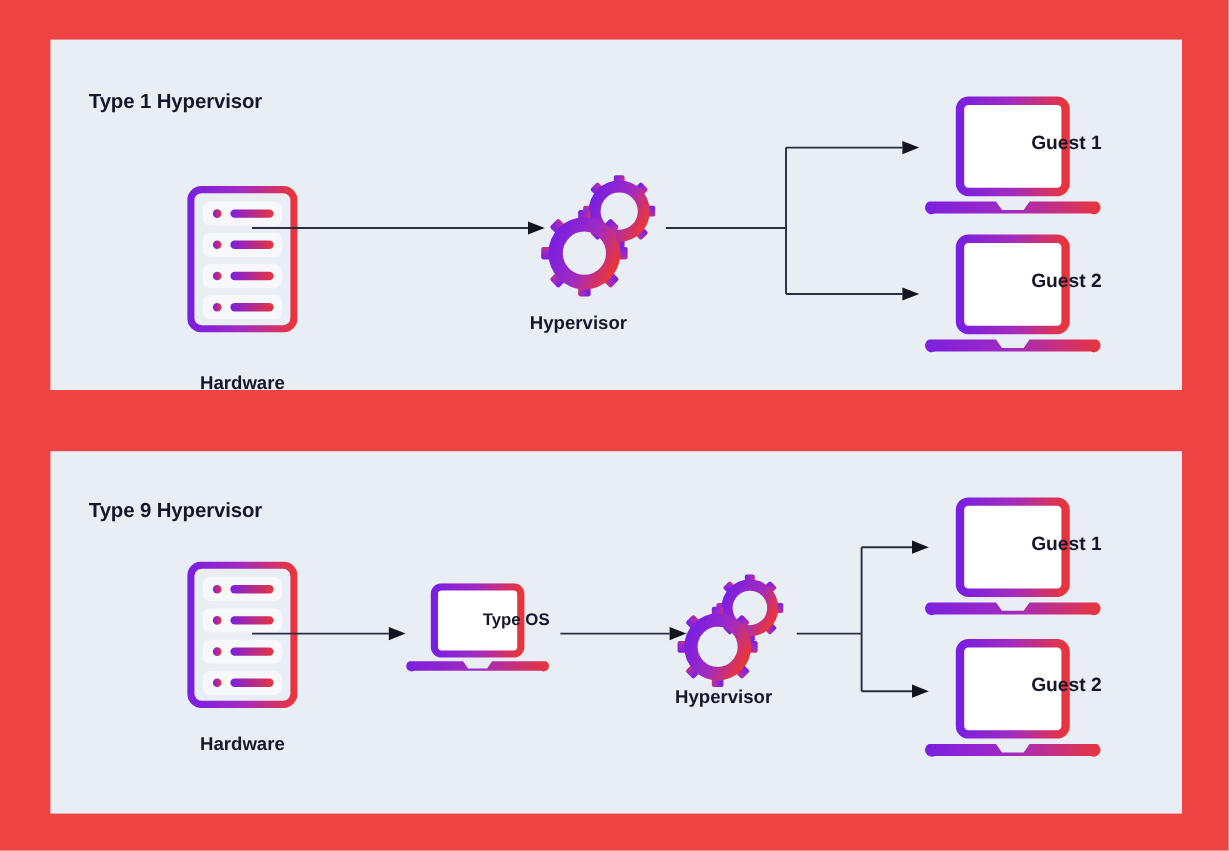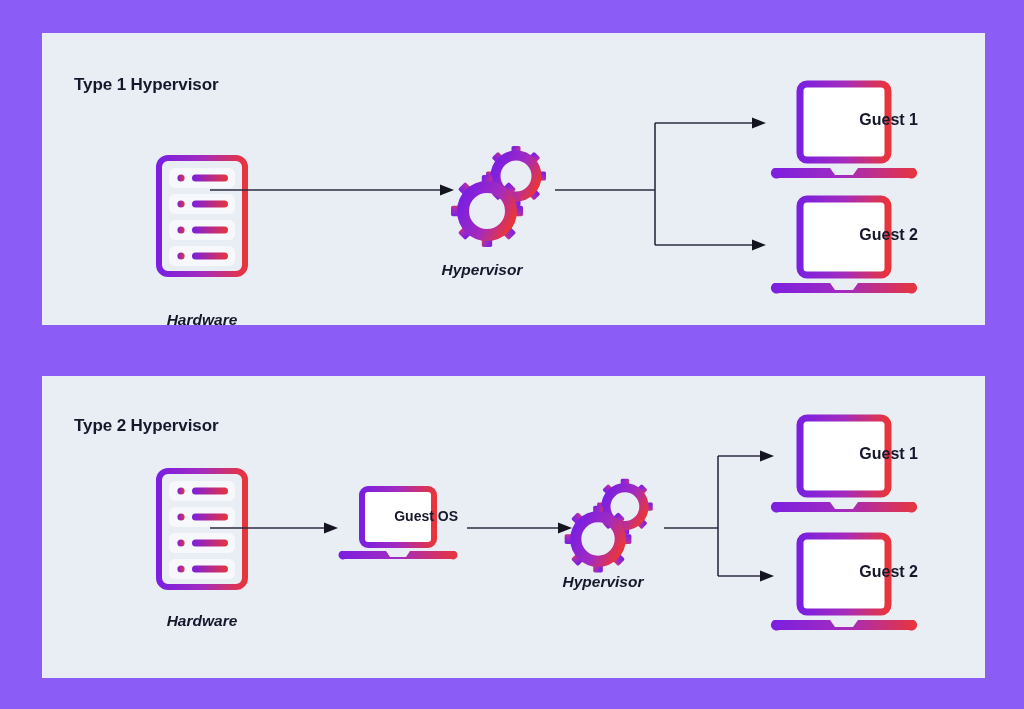--- a/index.html
+++ b/index.html
@@ -14,21 +14,21 @@
     position: relative;
     font-family: "Liberation Sans", "DejaVu Sans", sans-serif;
     overflow: hidden;
   }
 
   .diagram {
     position: absolute;
     left: 0; top: 0;
     width: 1024px;
     height: 709px;
-    background: #8b5cf6;
+    background: #ef4444;
   }
 
   
   .panel {
     position: absolute;
     background: #e9edf4;
     left: 42px;
     width: 943px;
   }
   #panel-type1 { top: 33px;  height: 292px; }
@@ -46,21 +46,20 @@
   #panel-type2 .panel-title { left: 32px; top: 40px; }
 
   .node-label {
     position: absolute;
     font-size: 15.5px;
     font-weight: bold;
     color: #15172b;
     white-space: nowrap;
     text-align: right;
     transform: translateX(-50%);
-    font-style: italic;
   }
 
   
   .node {
     position: absolute;
   }
 
   
   .server {
     position: relative;
@@ -220,21 +219,21 @@
           <path d="M4,88 h56 l5,7 h18 l5,-7 h56 a5,5 0 0 1 -5,10 H9 a5,5 0 0 1 -5,-10 Z" fill="url(#g-lap1)"></path>
         </svg>
         <div class="lap-text" style="top:31px;">Guest 2</div>
       </div>
     </div>
 
   </div>
 
   <div class="panel" id="panel-type2">
 
-    <div class="panel-title">Type 2 Hypervisor</div>
+    <div class="panel-title">Type 9 Hypervisor</div>
 
     <div class="node" style="left:114px; top:92px;">
       <div class="server">
         <svg class="srv-svg" width="92" height="122" viewBox="0 0 92 122">
           <rect x="3" y="3" width="86" height="116" rx="9" ry="9" fill="none" stroke="url(#g-srv1)" stroke-width="6"></rect>
           <g>
             <rect x="13" y="13" width="66" height="20" rx="6" ry="6" fill="#f7f8fb"></rect>
             <circle cx="25" cy="23" r="3.6" fill="url(#g-bar1)"></circle>
             <rect x="36" y="19.5" width="36" height="7" rx="3.5" ry="3.5" fill="url(#g-bar1)"></rect>
           </g>
@@ -262,21 +261,21 @@
       <line x1="168" y1="152" x2="282" y2="152"></line>
       <path class="head" d="M282,146.5 L296,152 L282,157.5 Z"></path>
     </svg>
 
     <div class="node" style="left:296px; top:110px;">
       <div class="laptop small">
         <svg class="lap-svg" width="120" height="80" viewBox="0 0 120 80">
           <rect x="24" y="3" width="72" height="56" rx="6" ry="6" fill="#ffffff" stroke="url(#g-lap1)" stroke-width="6"></rect>
           <path d="M3,65 h45 l4,6 h16 l4,-6 h45 a4,4 0 0 1 -4,8 H7 a4,4 0 0 1 -4,-8 Z" fill="url(#g-lap1)"></path>
         </svg>
-        <div class="lap-text" style="top:22px;">Guest OS</div>
+        <div class="lap-text" style="top:22px;">Type OS</div>
       </div>
     </div>
 
     <svg class="conn" style="left:0; top:0; width:943px; height:302px;">
       <line x1="425" y1="152" x2="516" y2="152"></line>
       <path class="head" d="M516,146.5 L530,152 L516,157.5 Z"></path>
     </svg>
 
     <div class="node" style="left:518px; top:100px;">
       <div class="gears">

